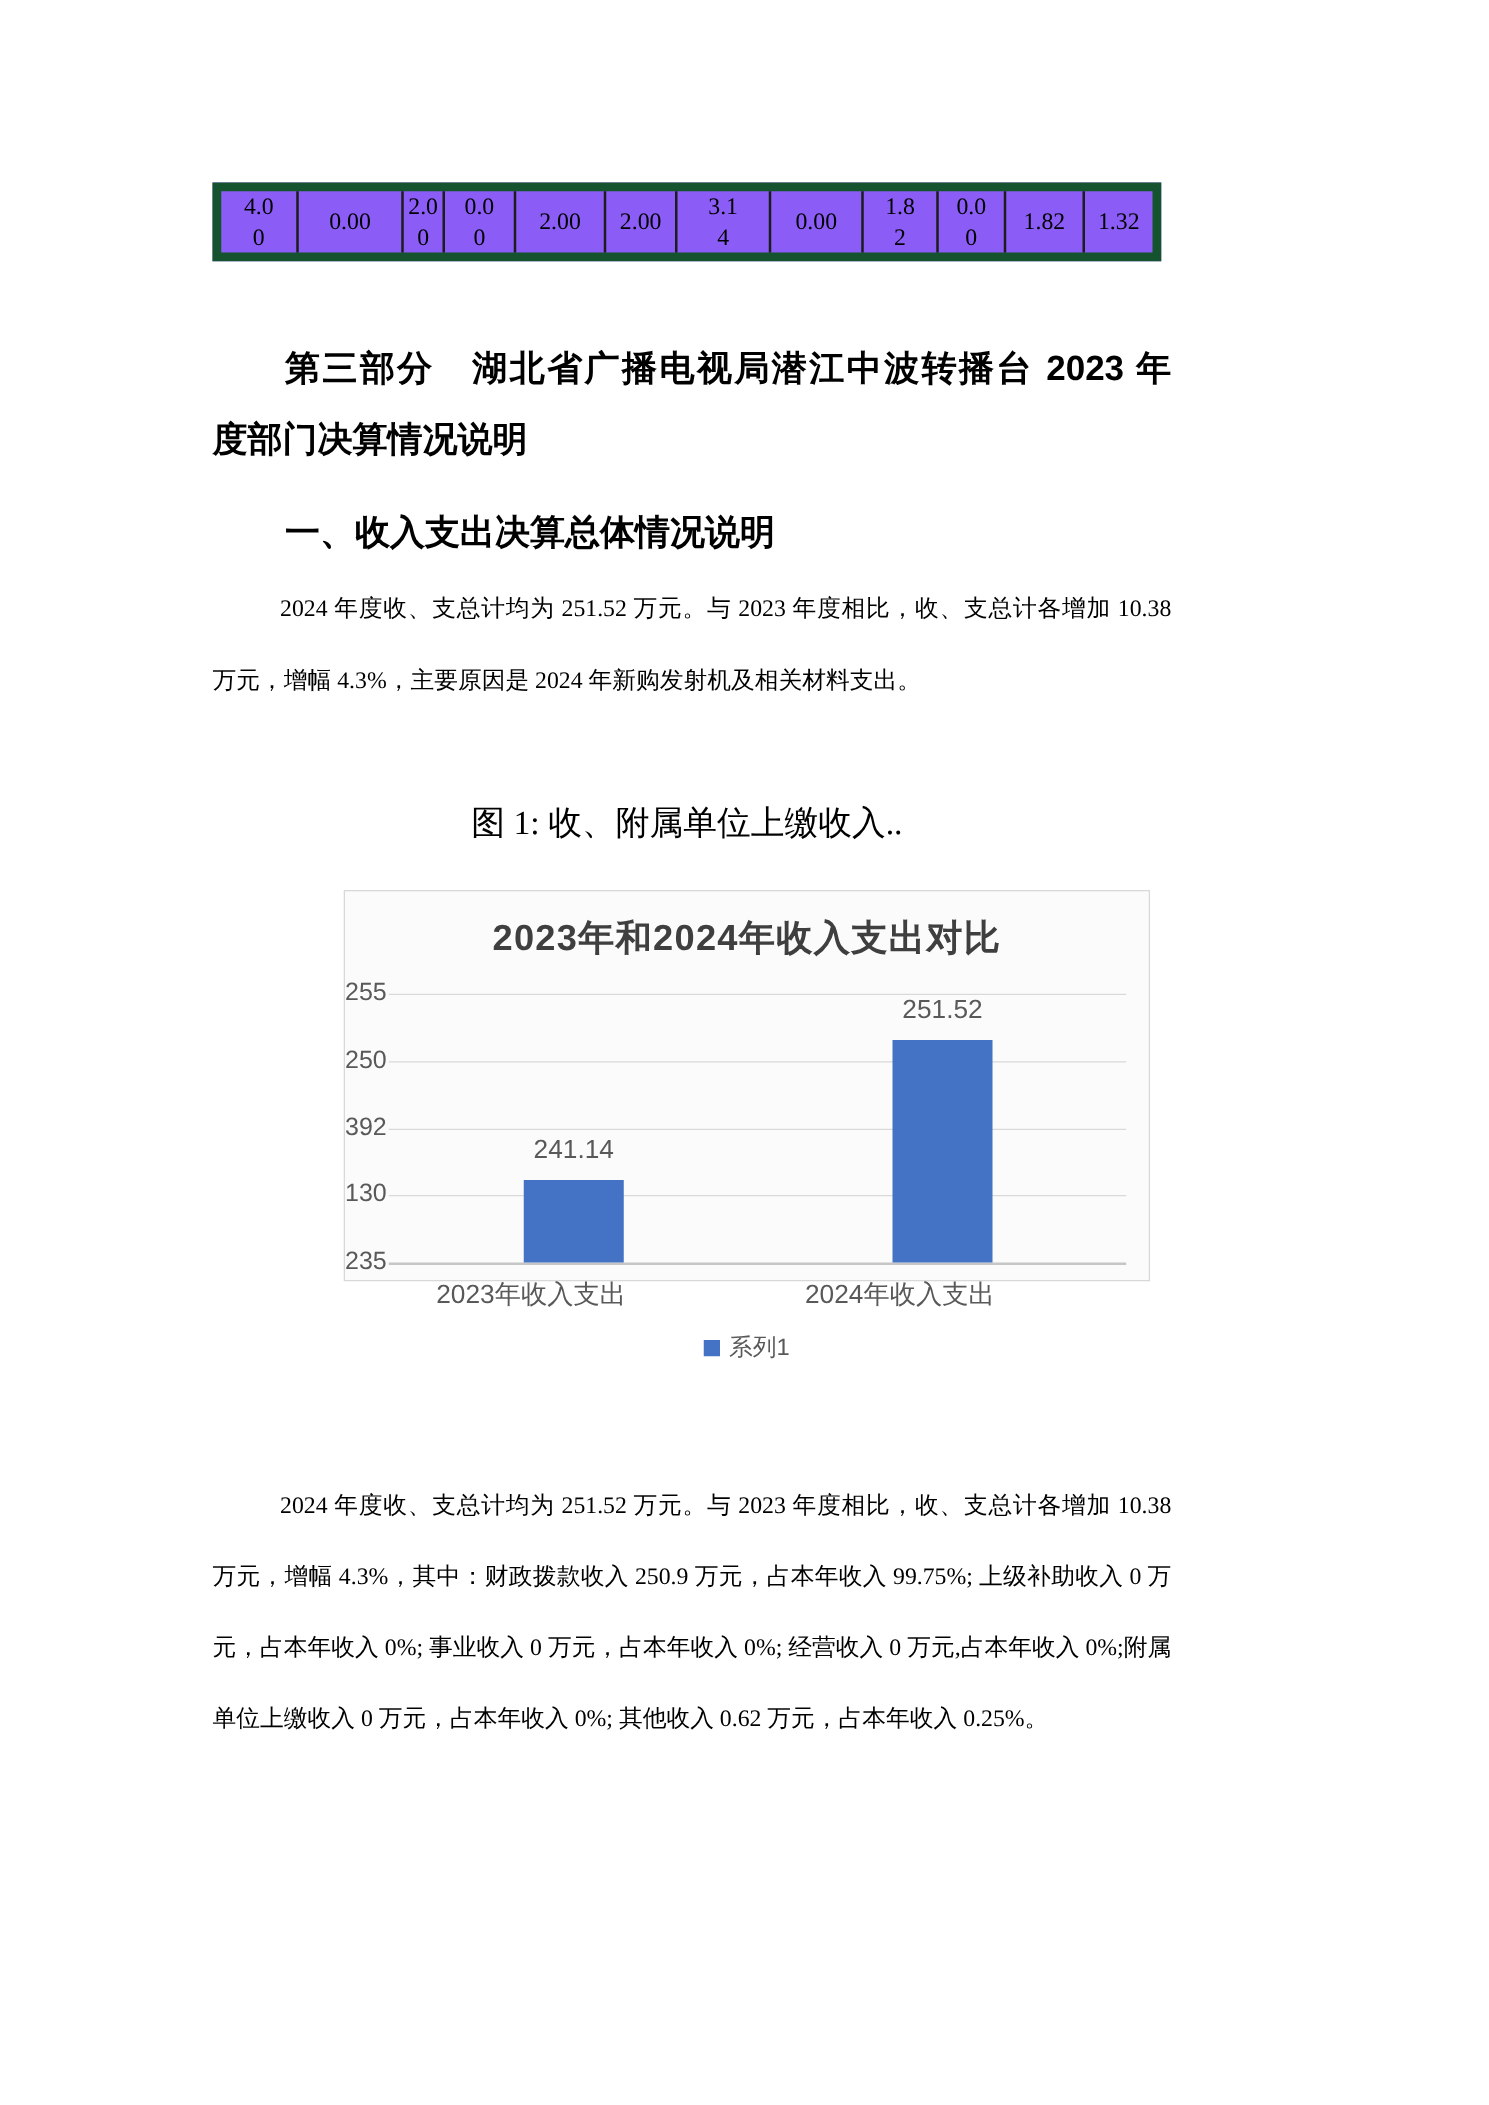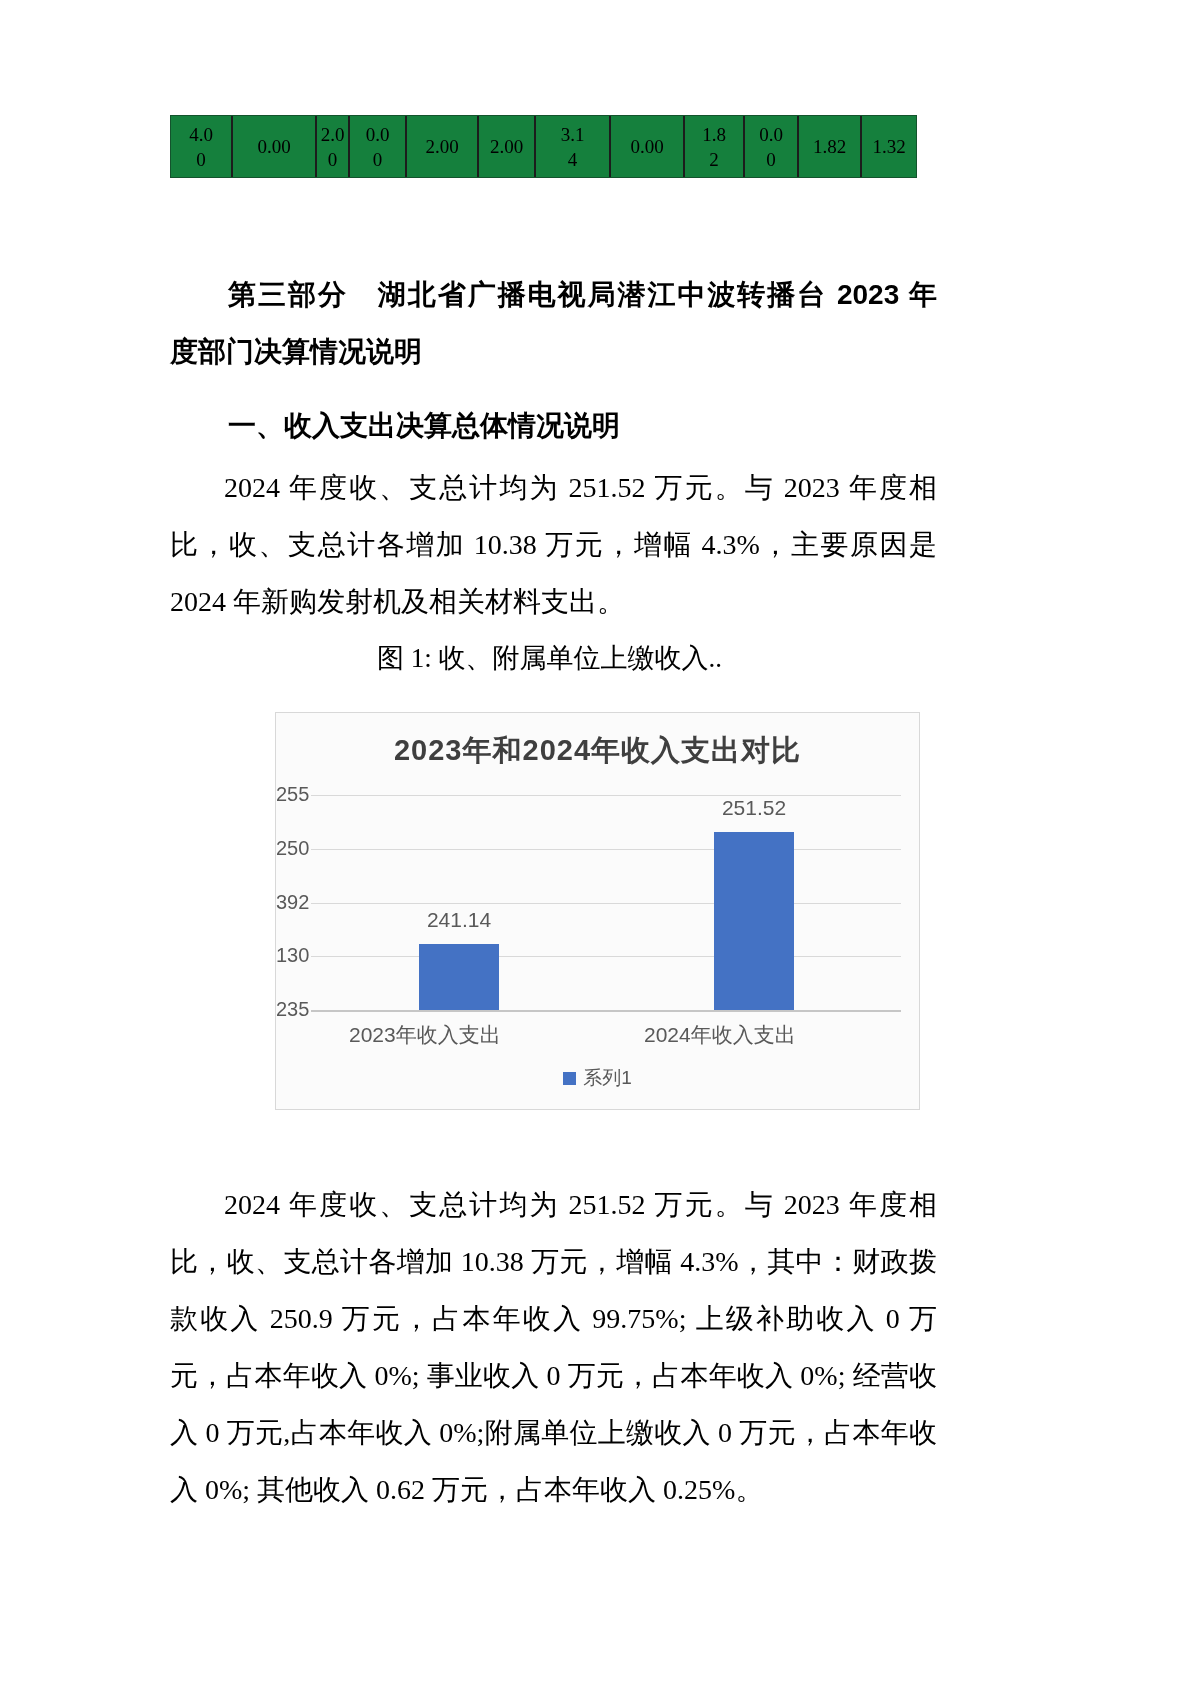--- a/index.html
+++ b/index.html
@@ -2,49 +2,49 @@
 <html><head>
 <meta charset="utf-8">
 <style>
   html,body{margin:0;padding:0;background:#e8e8e8;}
   .page{
     position:relative;width:1191px;height:1684px;margin:0 auto;background:#ffffff;
     font-family:"Liberation Serif","DejaVu Serif",serif;color:#000;overflow:hidden;
   }
   
   .tbl{
-    position:absolute;left:170px;top:115px;height:63px;display:flex;
-    border:1px solid #14532d;box-sizing:border-box;background:#15803d;
+    position:absolute;left:170px;top:146px;height:63px;display:flex;
+    border:7px solid #14532d;box-sizing:border-box;background:#8b5cf6;
   }
   .tbl .cell{
     box-sizing:border-box;border-right:2px solid #1c1c1c;
     display:flex;align-items:center;justify-content:center;
     font-size:19px;line-height:25px;text-align:center;white-space:pre-line;
     padding:0 2px;
   }
   .tbl .cell:last-child{border-right:none;}
   
   .doc-line,.heading,.para,.caption{
     position:absolute;left:170px;width:767px;line-height:57px;
   }
   .bold-cjk{
     font-family:"Liberation Sans","DejaVu Sans",sans-serif;font-weight:bold;
     font-size:28px;
   }
   .title-l1{top:266px;text-indent:58px;text-align:justify;text-align-last:justify;}
   .title-l2{top:323px;}
   .h-sec1{top:397px;text-indent:58px;}
   .h-sec2{top:1119px;text-indent:58px;}
-  .para{font-size:28px;text-align:justify;text-indent:54px;}
+  .para{font-size:19px;text-align:justify;text-indent:54px;}
   .para1{top:459px;}
   .para2{top:1176px;}
   .caption{top:630px;font-size:27px;padding-left:207px;box-sizing:border-box;}
   
   .chart{
-    position:absolute;left:275px;top:712px;width:645px;height:398px;
+    position:absolute;left:275px;top:712px;width:645px;height:313px;
     background:#fbfbfb;border:1px solid #d8d8d8;box-sizing:border-box;
     font-family:"Liberation Sans","DejaVu Sans",sans-serif;
     padding-left:14px;
   }
   .chart-title{
     position:absolute;left:0;right:0;top:18px;text-align:center;
     font-size:29px;font-weight:bold;color:#3f3f3f;letter-spacing:1px;
   }
   .gridline{position:absolute;height:1px;background:#d9d9d9;}
   .gridline.base{height:2px;background:#c6c6c6;}

